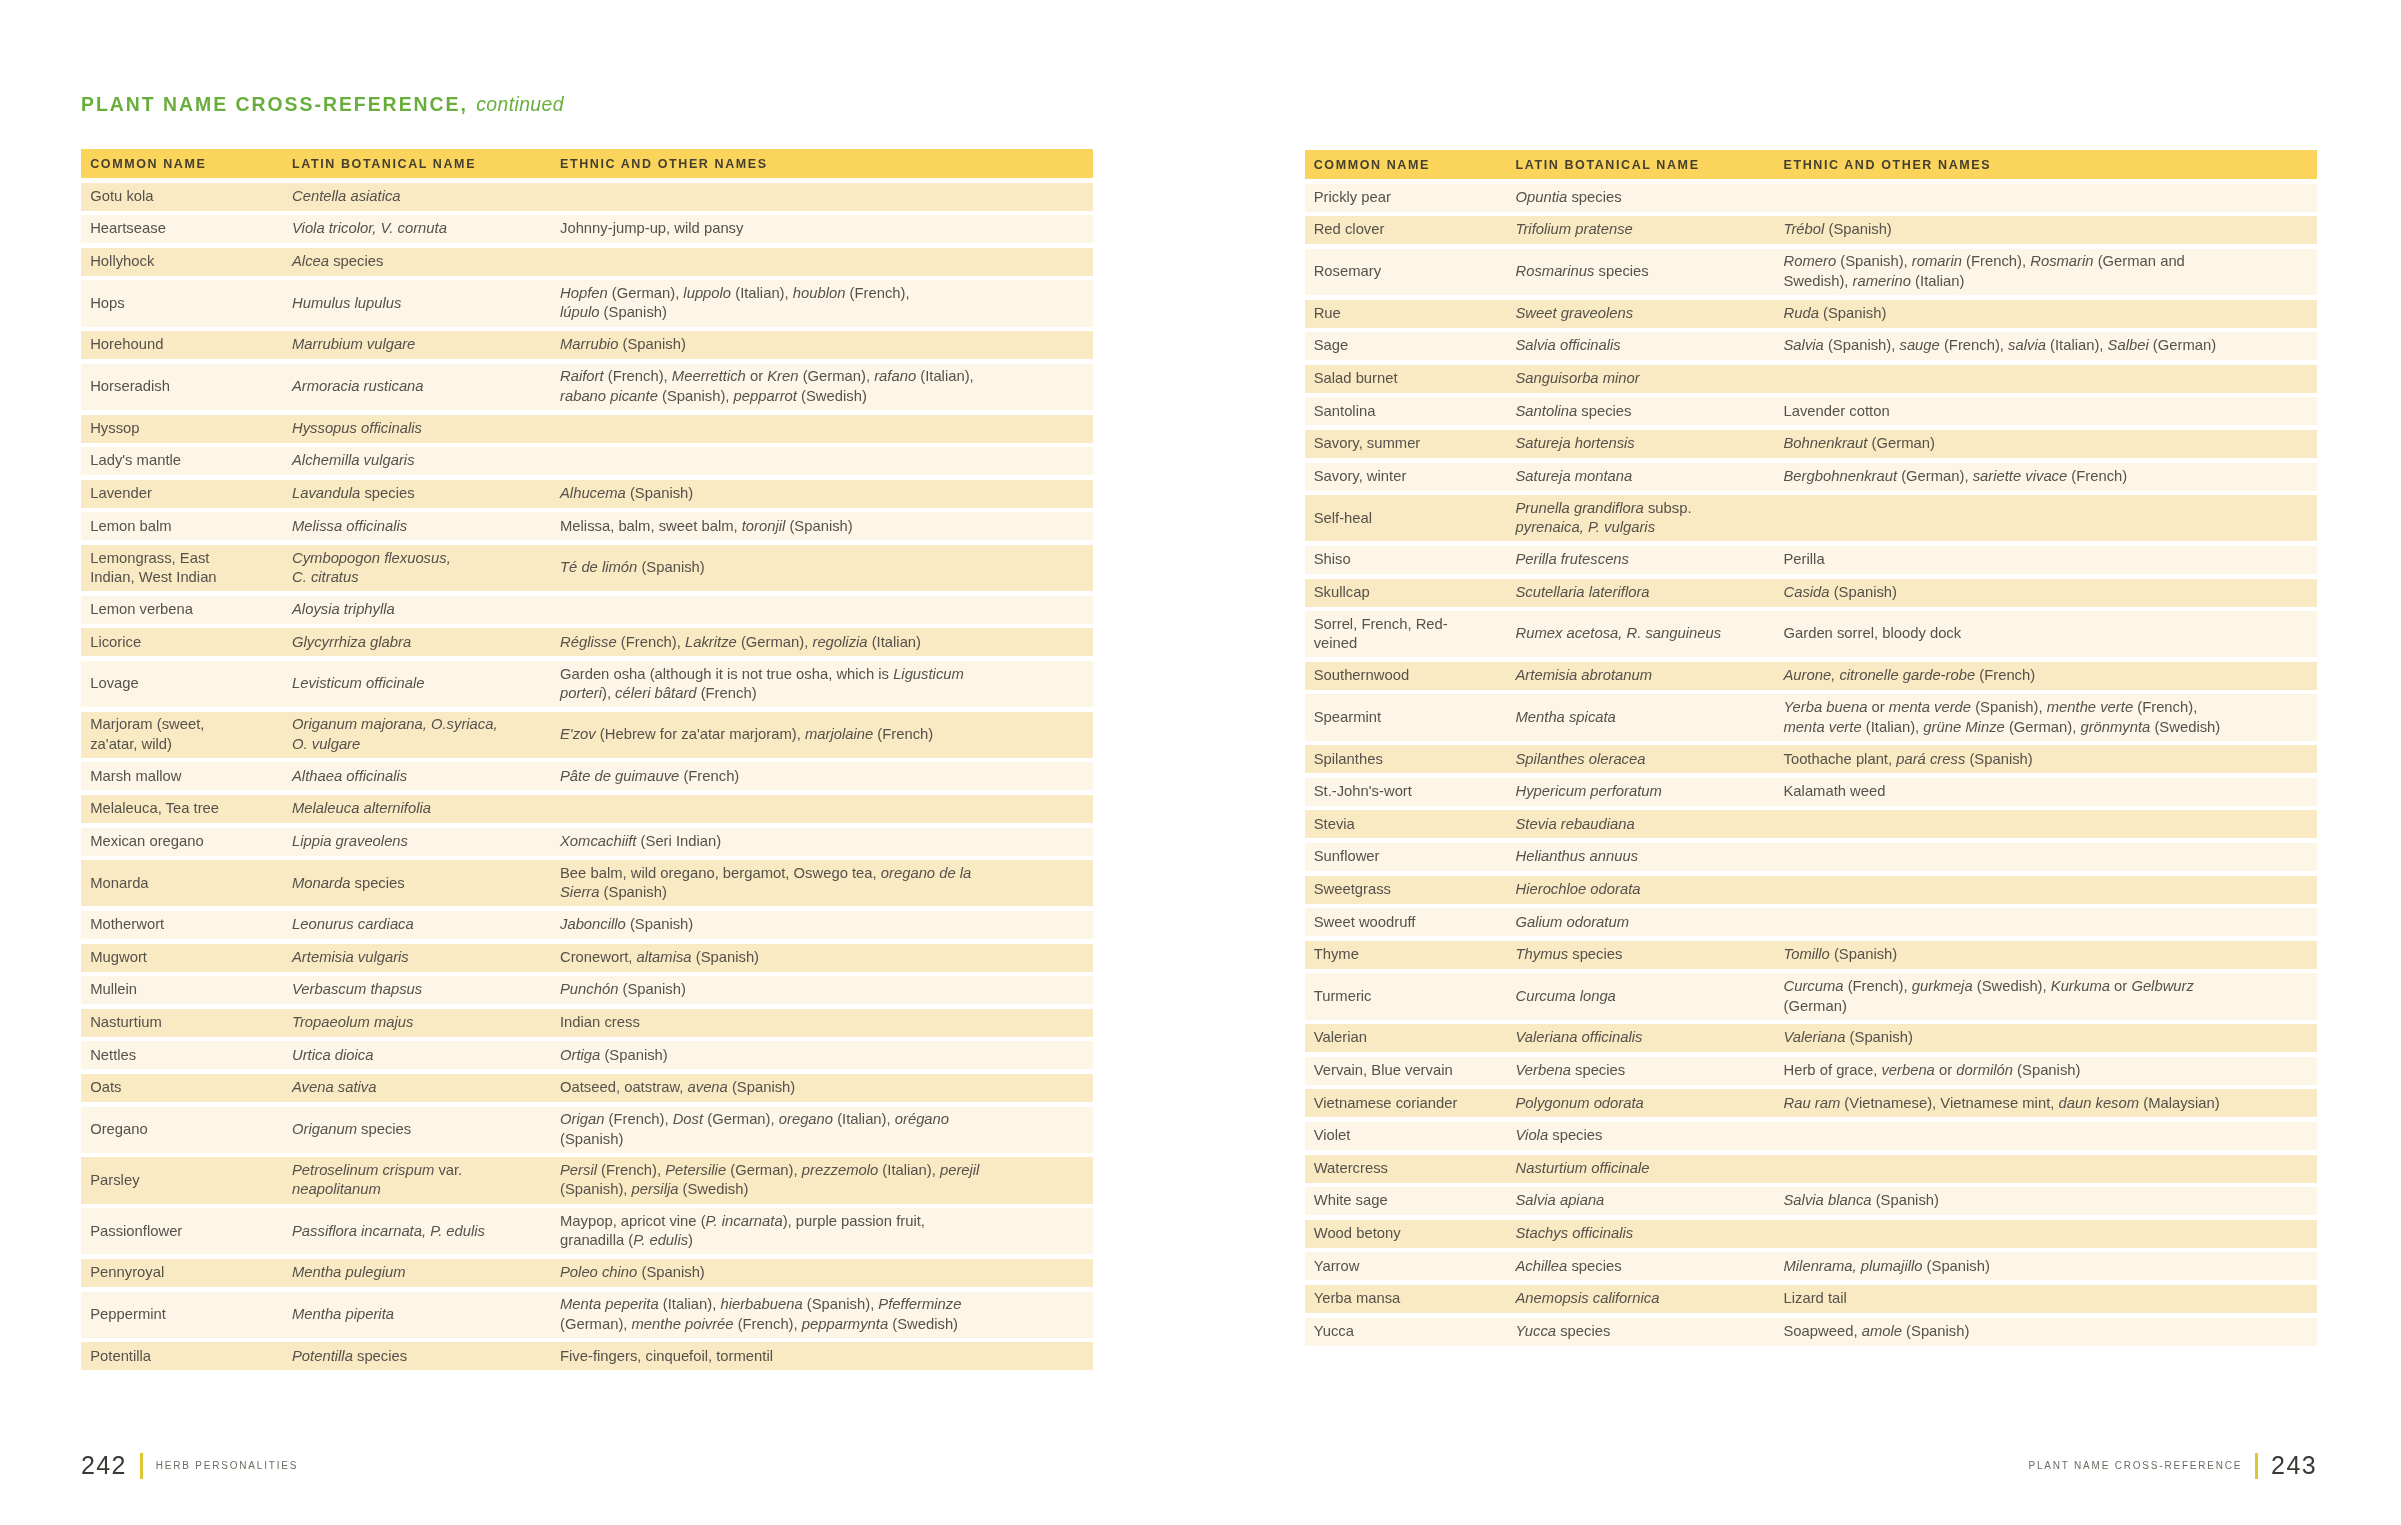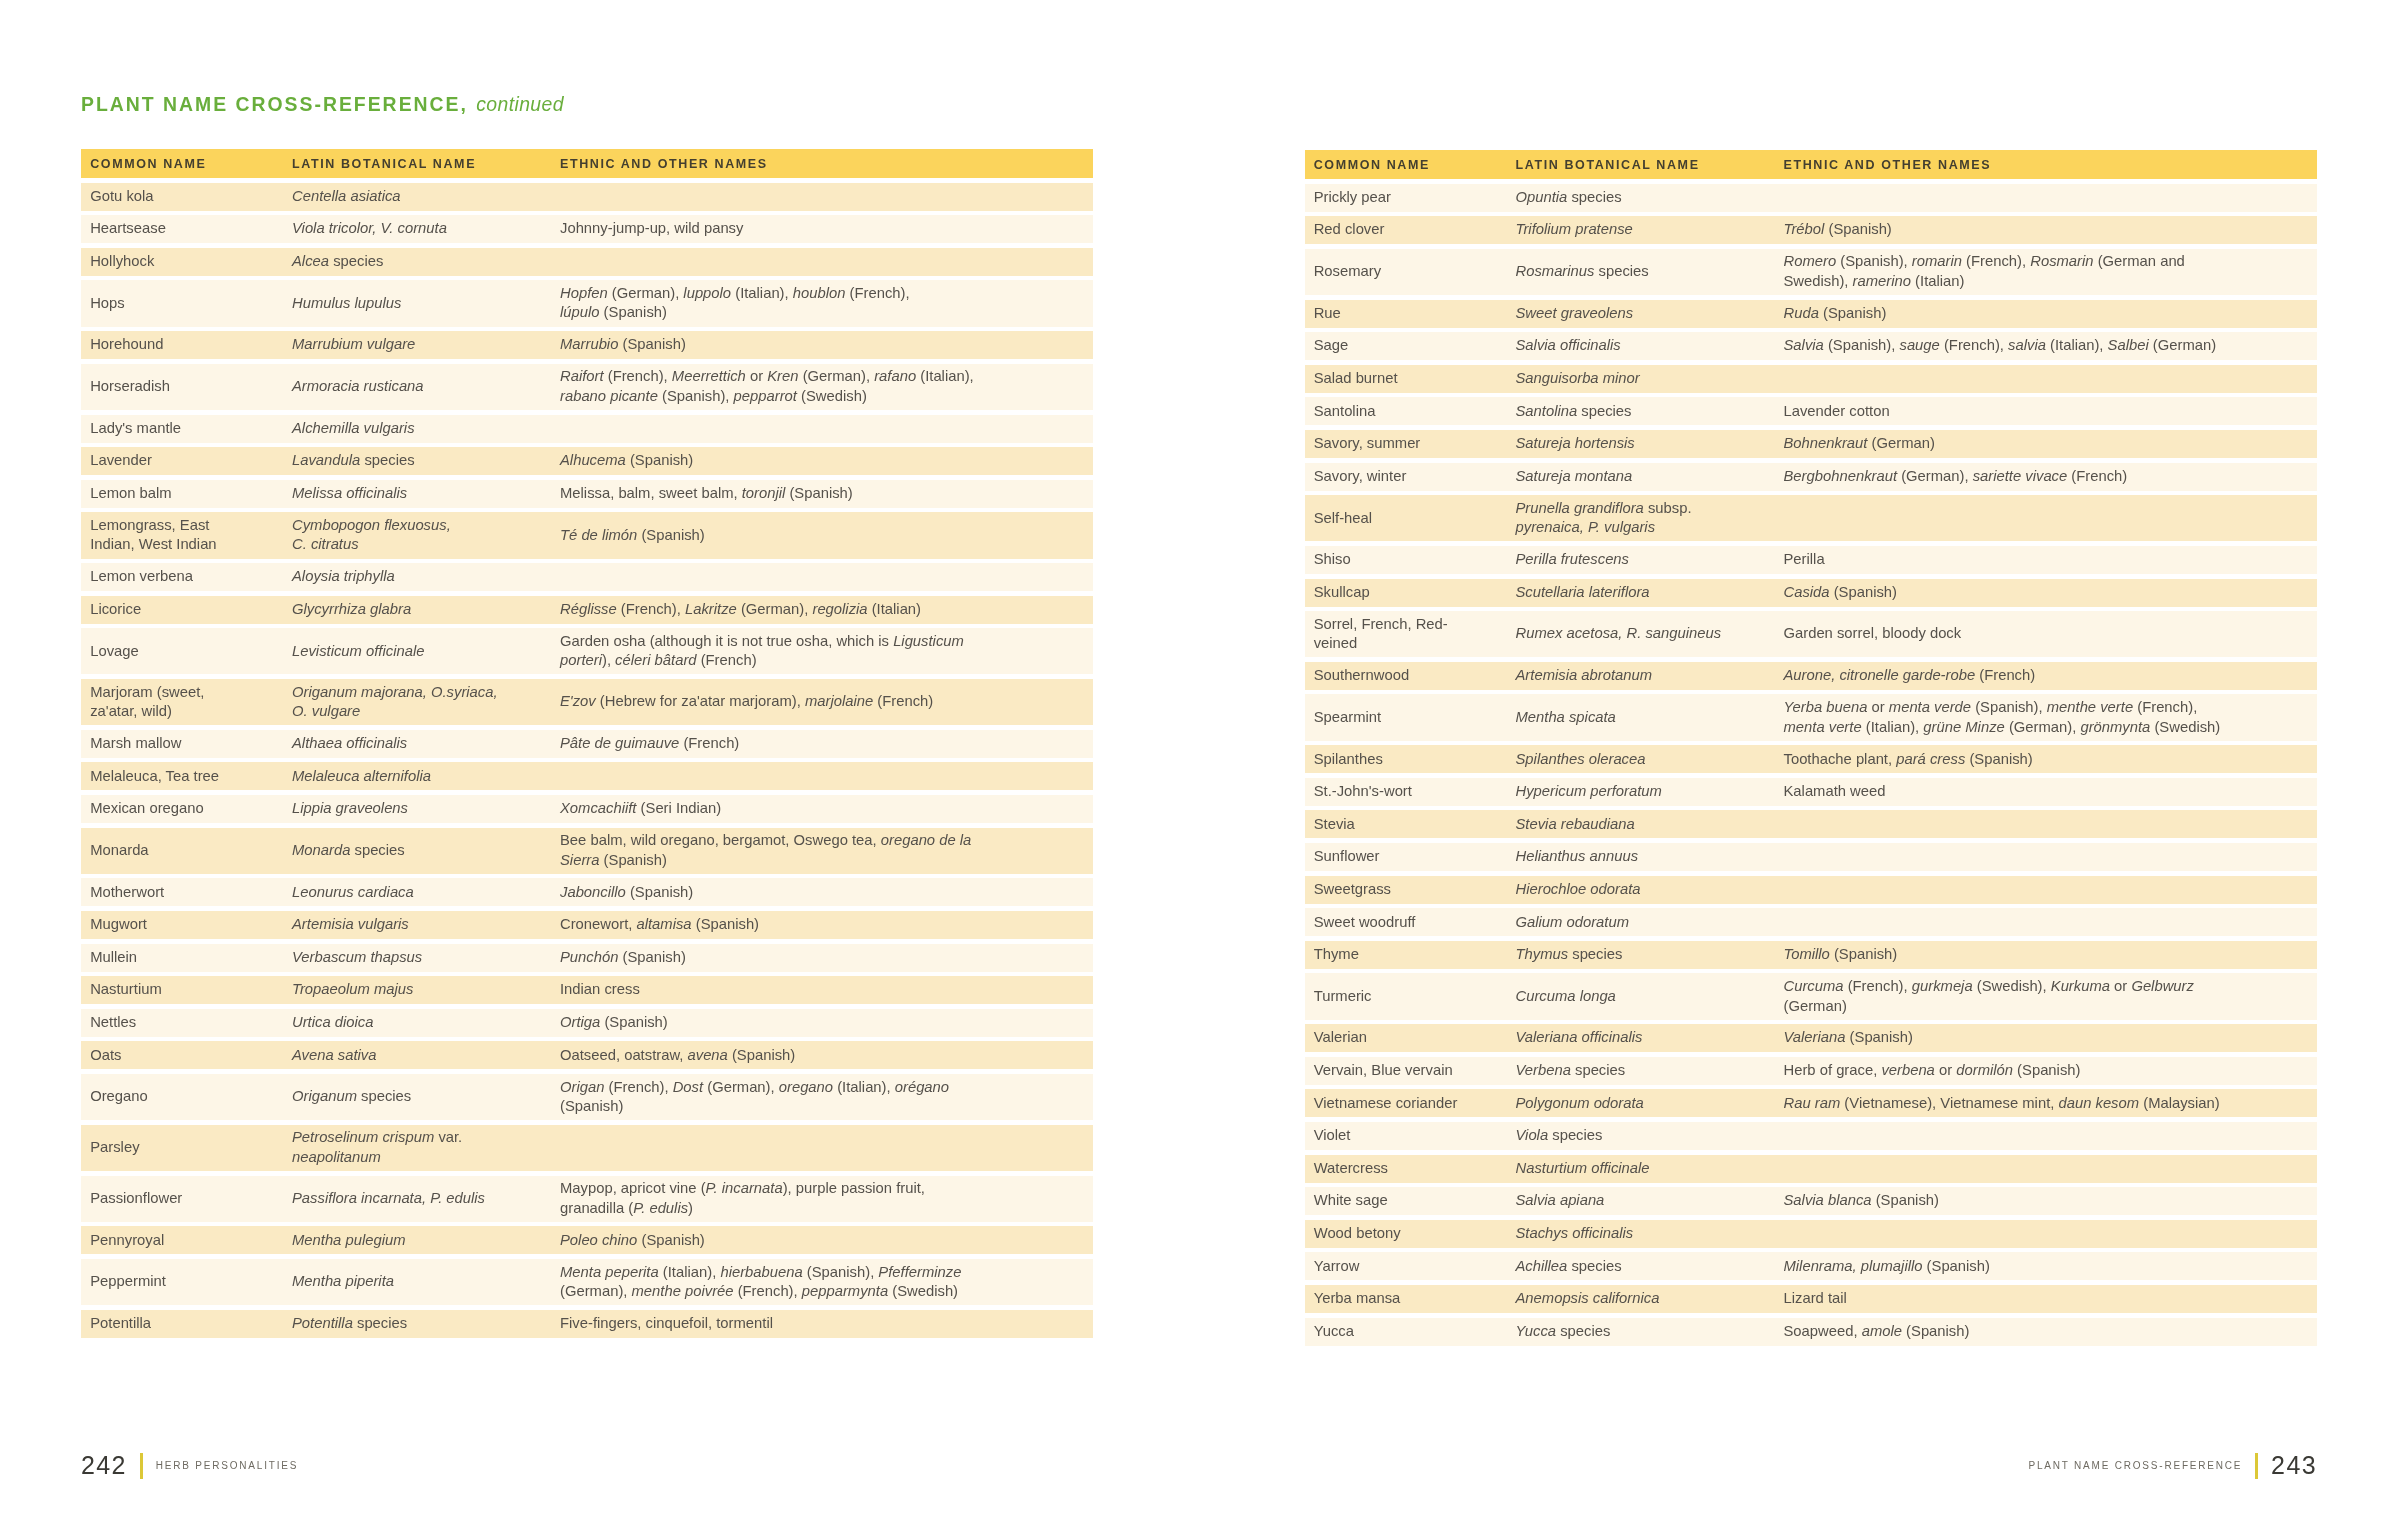--- a/index.html
+++ b/index.html
@@ -81,20 +81,25 @@
           <div class="trow dark">
             <div class="cell common">Horehound</div>
             <div class="cell latin"><i>Marrubium vulgare</i></div>
             <div class="cell ethnic"><i>Marrubio</i> (Spanish)</div>
           </div>
           <div class="trow light">
             <div class="cell common">Horseradish</div>
             <div class="cell latin"><i>Armoracia rusticana</i></div>
             <div class="cell ethnic"><i>Raifort</i> (French), <i>Meerrettich</i> or <i>Kren</i> (German), <i>rafano</i> (Italian),<br><i>rabano picante</i> (Spanish), <i>pepparrot</i> (Swedish)</div>
           </div>
+          <div class="trow dark">
+            <div class="cell common">Hyssop</div>
+            <div class="cell latin"><i>Hyssopus officinalis</i></div>
+            <div class="cell ethnic"></div>
+          </div>
           <div class="trow light">
             <div class="cell common">Lady's mantle</div>
             <div class="cell latin"><i>Alchemilla vulgaris</i></div>
             <div class="cell ethnic"></div>
           </div>
           <div class="trow dark">
             <div class="cell common">Lavender</div>
             <div class="cell latin"><i>Lavandula</i> species</div>
             <div class="cell ethnic"><i>Alhucema</i> (Spanish)</div>
           </div>
@@ -179,20 +184,21 @@
             <div class="cell ethnic">Oatseed, oatstraw, <i>avena</i> (Spanish)</div>
           </div>
           <div class="trow light">
             <div class="cell common">Oregano</div>
             <div class="cell latin"><i>Origanum</i> species</div>
             <div class="cell ethnic"><i>Origan</i> (French), <i>Dost</i> (German), <i>oregano</i> (Italian), <i>orégano</i><br>(Spanish)</div>
           </div>
           <div class="trow dark">
             <div class="cell common">Parsley</div>
             <div class="cell latin"><i>Petroselinum crispum</i> var.<br><i>neapolitanum</i></div>
+            <div class="cell ethnic"><i>Persil</i> (French), <i>Petersilie</i> (German), <i>prezzemolo</i> (Italian), <i>perejil</i><br>(Spanish), <i>persilja</i> (Swedish)</div>
           </div>
           <div class="trow light">
             <div class="cell common">Passionflower</div>
             <div class="cell latin"><i>Passiflora incarnata, P. edulis</i></div>
             <div class="cell ethnic">Maypop, apricot vine (<i>P. incarnata</i>), purple passion fruit,<br>granadilla (<i>P. edulis</i>)</div>
           </div>
           <div class="trow dark">
             <div class="cell common">Pennyroyal</div>
             <div class="cell latin"><i>Mentha pulegium</i></div>
             <div class="cell ethnic"><i>Poleo chino</i> (Spanish)</div>

